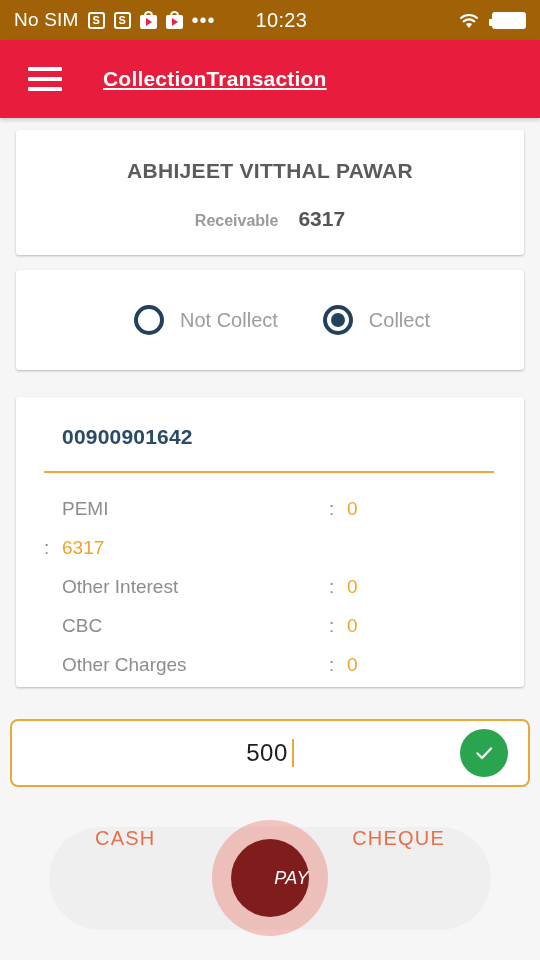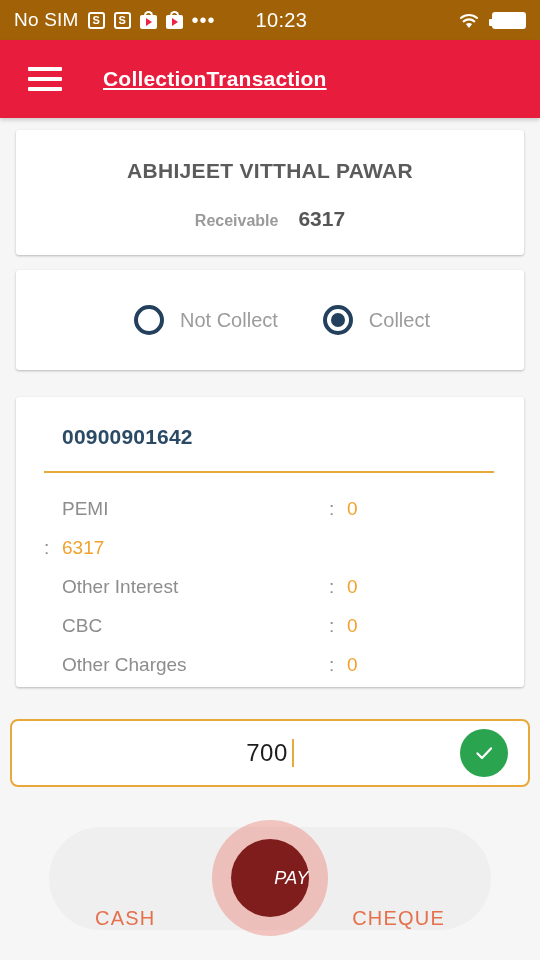--- a/index.html
+++ b/index.html
@@ -120,21 +120,21 @@
   .confirm-btn {
     position: absolute; right: 20px; top: 50%; transform: translateY(-50%);
     width: 48px; height: 48px; border-radius: 50%; background: #2aa44f;
     display: flex; align-items: center; justify-content: center; cursor: pointer;
   }
 
   
   .bottom-bar {
     position: absolute; left: 49px; top: 827px; width: 442px; height: 103px;
     background: #efefef; border-radius: 52px;
-    display: flex; align-items: flex-end; justify-content: space-between;
+    display: flex; align-items: flex-start; justify-content: space-between;
     padding: 0 46px;
   }
   .pay-action {
     font-size: 20px; color: #e5704c; letter-spacing: 1.2px; cursor: pointer;
   }
   .fab-wrap {
     position: absolute; left: 270px; top: 878px; transform: translate(-50%, -50%);
     width: 116px; height: 116px; display: flex; align-items: center; justify-content: center;
   }
   .fab-ripple {
@@ -247,21 +247,21 @@
       </div>
       <div class="row">
         <span class="row-label">Other Charges</span>
         <span class="row-colon">:</span>
         <span class="row-value">0</span>
       </div>
     </div>
   </div>
 
   <div class="amount-wrap">
-    <span class="amount-value" title="Enter Amount">700</span>
+    <span class="amount-value" title="Enter Amount">500</span>
     <div class="confirm-btn">
       <svg width="26" height="26" viewBox="0 0 26 26">
         <path d="M6.5 13.4 11 18l9-9.6" stroke="#ffffff" stroke-width="2.2" fill="none" stroke-linecap="round" stroke-linejoin="round"></path>
       </svg>
     </div>
   </div>
 
   <div class="bottom-bar">
     <span class="pay-action">CASH</span>
     <span class="pay-action">CHEQUE</span>

